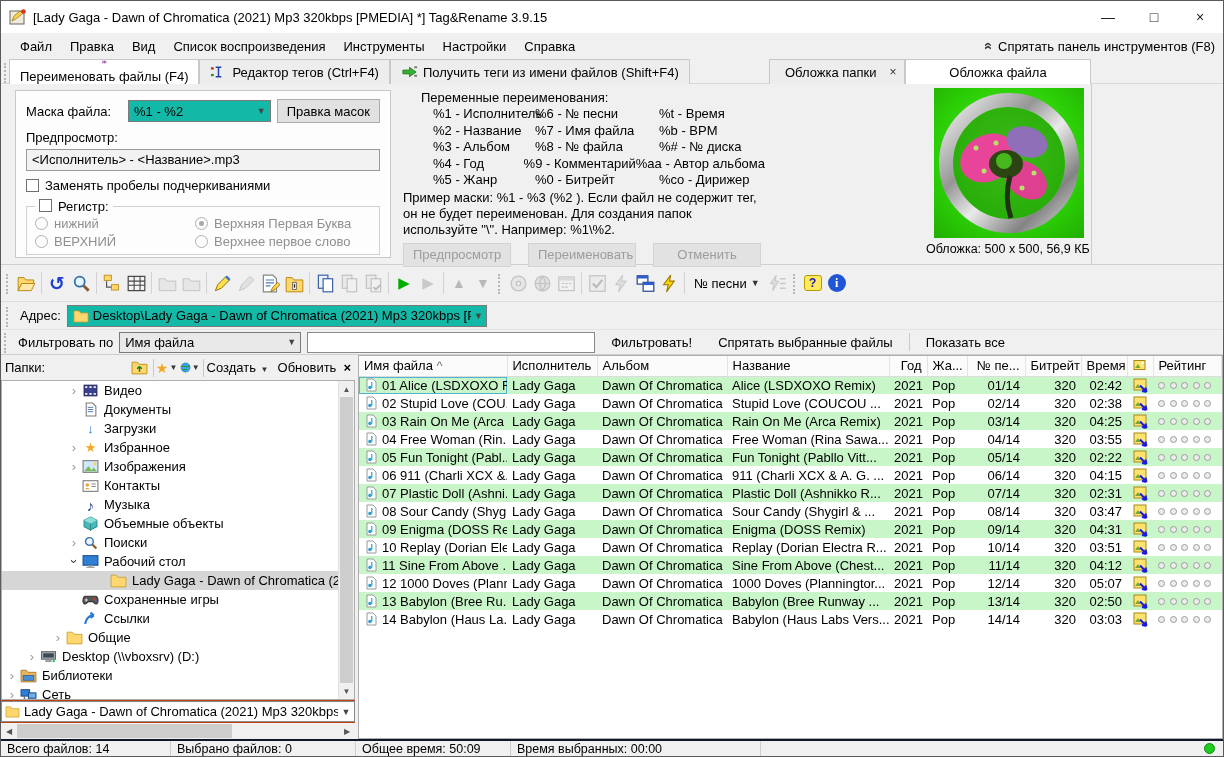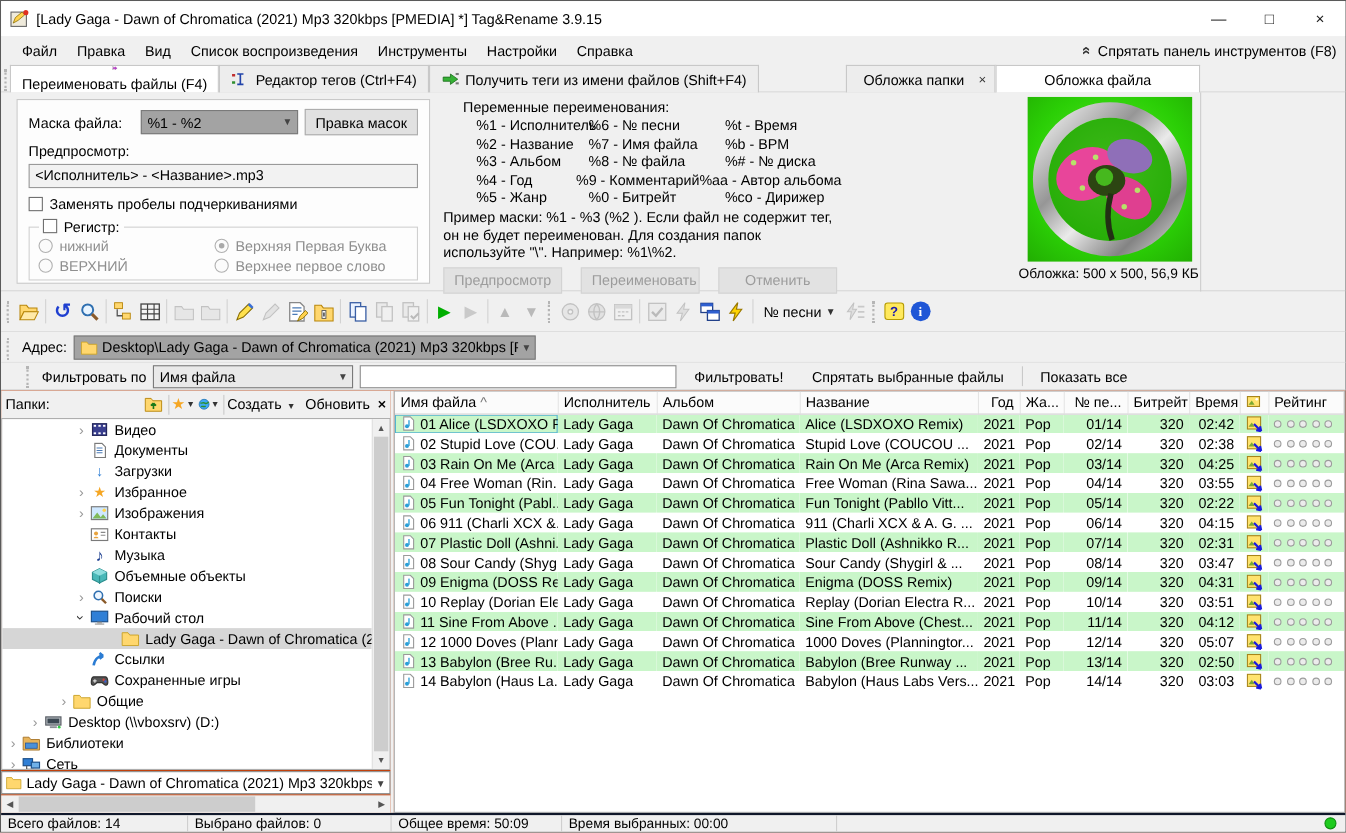--- a/index.html
+++ b/index.html
@@ -29,21 +29,21 @@
   .rtabs { position:absolute; left:768px; top:0; display:flex; height:25px; }
   .tab .x { color:#333; font-size:12px; margin-left:8px; }
   .tabicon { width:17px; height:14px; }
 
   
   .content { height:181px; display:flex; background:#f0f0f0; border-bottom:1px solid #cfcfcf; flex:0 0 auto; }
   .left-content { width:768px; position:relative; flex:0 0 auto; }
   .rename-box { position:absolute; left:14px; top:6px; width:376px; height:168px; background:#fdfdfd; border:1px solid #c9c9c9; padding:8px 10px; }
   .rb-row1 { display:flex; align-items:center; gap:6px; }
   .rb-row1 label { width:96px; }
-  .combo { display:flex; align-items:center; border:1px solid #7a7a7a; background:#a3a3a3; height:22px; padding-left:5px; position:relative; }
+  .combo { display:flex; align-items:center; border:1px solid #7a7a7a; background:#14b8a6; height:22px; padding-left:5px; position:relative; }
   .combo .dd { margin-left:auto; width:17px; text-align:center; color:#444; font-size:9px; }
   .mask-combo { flex:1; }
   .btn { background:#e1e1e1; border:1px solid #adadad; height:24px; padding:0 9px; font-size:13px; font-family:inherit; white-space:nowrap; }
   .lblrow { margin-top:7px; }
   .preview-field { margin-top:4px; height:22px; border:1px solid #9a9a9a; background:#f2f2f2; padding:2px 5px; white-space:nowrap; overflow:hidden; }
   .chkrow { display:flex; align-items:center; gap:6px; margin-top:7px; }
   .cbox { width:13px; height:13px; border:1px solid #707070; background:#fff; display:inline-block; flex:0 0 auto; }
   fieldset.case { margin-top:6px; border:1px solid #d0d0d0; padding:2px 8px 5px 8px; }
   fieldset.case legend { display:flex; align-items:flex-start; gap:6px; padding:0 4px; }
   .radios { display:grid; grid-template-columns:160px 1fr; row-gap:3px; color:#8f8f8f; }
@@ -81,21 +81,21 @@
   .track-dd .dd { font-size:9px; color:#333; }
   .badge-q { width:18px; height:16px; background:#ffe95c; border:1px solid #b59a00; border-radius:3px; font-weight:bold; font-size:12px; display:flex; align-items:center; justify-content:center; color:#1a1ab0; }
   .badge-i { width:18px; height:18px; background:#1f56d6; border-radius:50%; color:#fff; font-weight:bold; font-size:12px; display:flex; align-items:center; justify-content:center; font-family:"Liberation Serif",serif; }
 
   
   .addr-row { height:28px; display:flex; align-items:center; background:#f0f0f0; padding-left:2px; gap:6px; border-bottom:1px solid #e3e3e3; flex:0 0 auto; }
   .addr-label { white-space:nowrap; }
   .addr-combo { width:420px; height:22px; }
   .addr-combo .ficon { width:16px; height:14px; margin-right:4px; flex:0 0 auto; }
   .addr-combo span.v { white-space:nowrap; overflow:hidden; }
-  .filter-row { height:25px; display:flex; align-items:center; background:#f0f0f0; padding-left:20px; gap:6px; border-bottom:1px solid #cfcfcf; flex:0 0 auto; }
+  .filter-row { height:25px; display:flex; align-items:center; background:#f0f0f0; padding-left:0; gap:6px; border-bottom:1px solid #cfcfcf; flex:0 0 auto; }
   .filter-combo { width:182px; height:21px; background:#e9e9e9; }
   .filter-input { width:288px; height:21px; border:1px solid #8a8a8a; background:#fff; font-family:inherit; font-size:13px; padding:0 4px; }
   .flat-btn { padding:2px 10px; white-space:nowrap; background:transparent; border:none; font-size:13px; font-family:inherit; }
   .fsep { width:1px; height:18px; background:#c9c9c9; }
 
   
   .main { flex:1; display:flex; background:#c2410c; overflow:hidden; }
   .lp { width:357px; flex:0 0 auto; display:flex; flex-direction:column; border-right:3px solid #f0f0f0; }
   .lp-head { height:25px; display:flex; align-items:center; gap:3px; padding:0 4px; background:#f0f0f0; }
   .lp-head .lbl { flex:1; }
@@ -659,35 +659,35 @@
             </div>
           <div class="trow lvl4 sel">
               <span class="chv"></span>
               <svg class="ticon" viewBox="0 0 16 14">
                 <path d="M1 2h5l1.5 2H15v9H1z" fill="#ffd76e" stroke="#c9a227" stroke-width="0.8"></path>
               </svg>
               <span>Lady Gaga - Dawn of Chromatica (202</span>
             </div>
           <div class="trow lvl3">
               <span class="chv"></span>
-              <svg class="ticon" viewBox="0 0 14 14">
-                <path d="M2 12C3 6 7 4 10 4" stroke="#2b7cd3" stroke-width="2.2" fill="none"></path>
-                <path d="M10 4L7 1.5M10 4L7 6.5" stroke="#2b7cd3" stroke-width="2.2" fill="none"></path>
-              </svg>
-              <span>Ссылки</span>
-            </div>
-          <div class="trow lvl3">
-              <span class="chv"></span>
               <svg class="ticon" viewBox="0 0 16 12">
                 <path d="M3 3h10c2 0 3 6 1 7s-3-2-4-2H6c-1 0-2 3-4 2S1 3 3 3z" fill="#555" stroke="#333"></path>
                 <circle cx="11.5" cy="5.5" r="1" fill="#d04040"></circle>
                 <circle cx="13" cy="7" r="1" fill="#4060d0"></circle>
                 <path d="M4 5v3M2.5 6.5h3" stroke="#ddd"></path>
               </svg>
               <span>Сохраненные игры</span>
+            </div>
+          <div class="trow lvl3">
+              <span class="chv"></span>
+              <svg class="ticon" viewBox="0 0 14 14">
+                <path d="M2 12C3 6 7 4 10 4" stroke="#2b7cd3" stroke-width="2.2" fill="none"></path>
+                <path d="M10 4L7 1.5M10 4L7 6.5" stroke="#2b7cd3" stroke-width="2.2" fill="none"></path>
+              </svg>
+              <span>Ссылки</span>
             </div>
           <div class="trow lvl2">
               <span class="chv">›</span>
               <svg class="ticon" viewBox="0 0 16 14">
                 <path d="M1 2h5l1.5 2H15v9H1z" fill="#ffd76e" stroke="#c9a227" stroke-width="0.8"></path>
               </svg>
               <span>Общие</span>
             </div>
           <div class="trow lvl1">
               <span class="chv">›</span>

